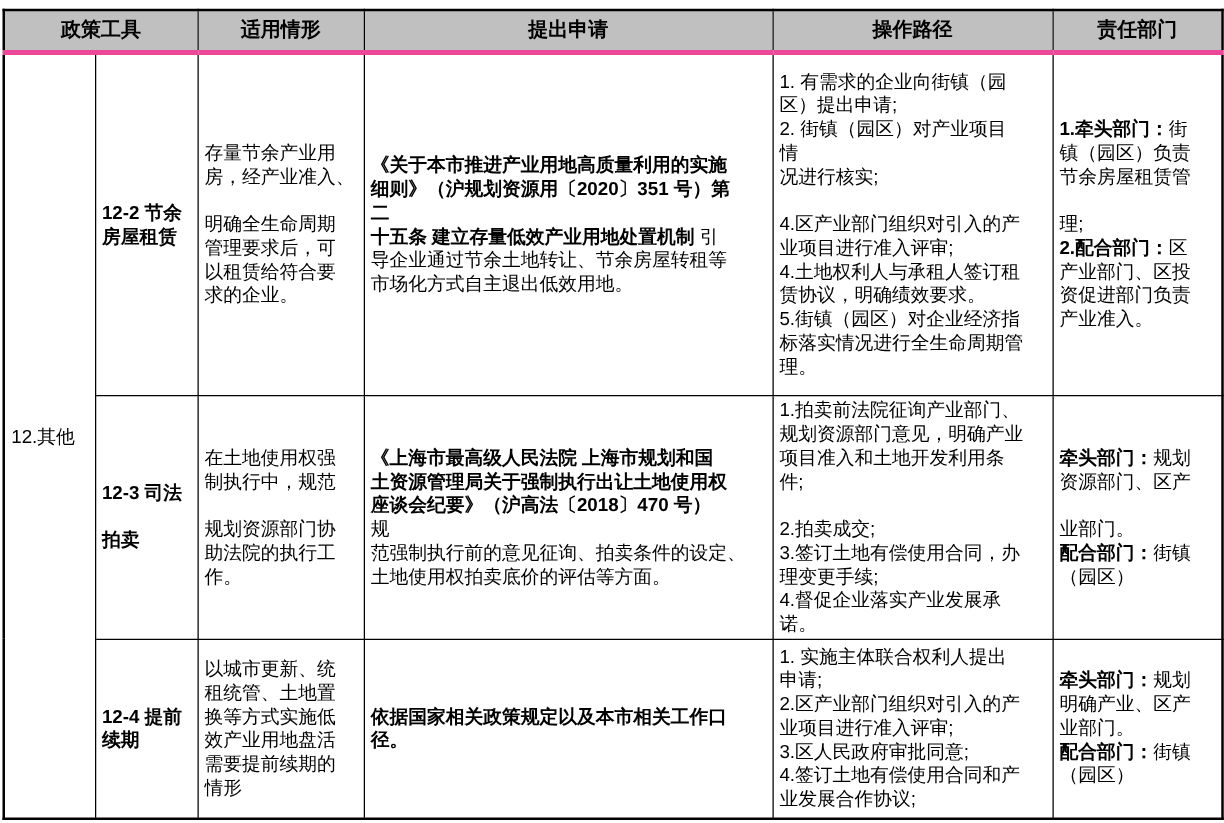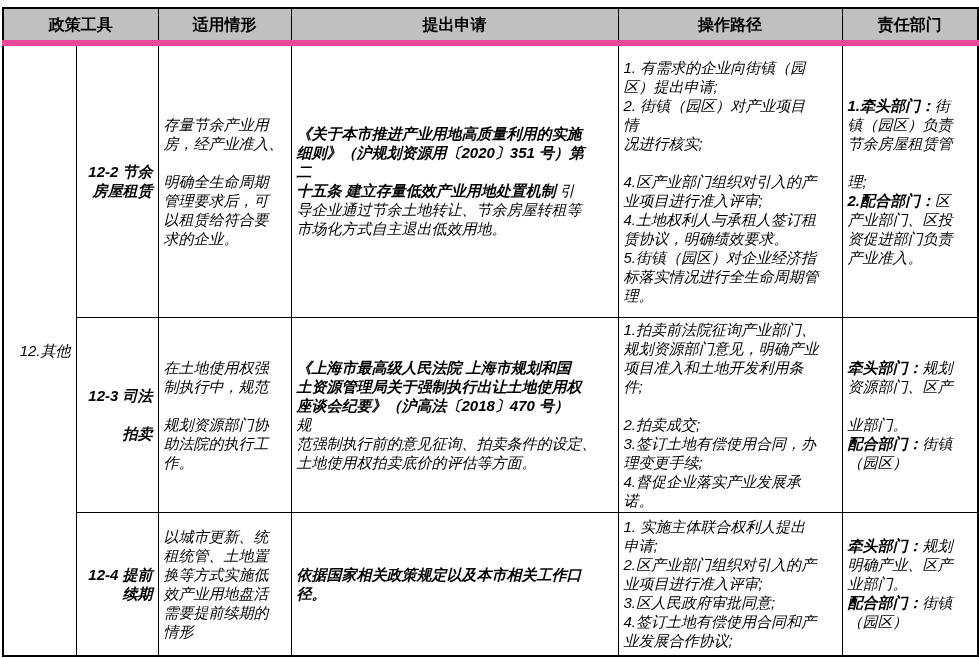--- a/index.html
+++ b/index.html
@@ -24,38 +24,38 @@
   }
   #policy-table td, #policy-table th {
     border: 1px solid #000000;
     padding: 2px 5px;
     overflow: hidden;
     vertical-align: middle;
   }
   #policy-table { border: 2px solid #000000; }
   #policy-table thead th {
     background: #c0c0c0;
-    border-bottom: 6px solid #ec4899;
+    border-bottom: 4px solid #ec4899;
     font-size: 16px;
     font-weight: bold;
     text-align: center;
     height: 27px;
     line-height: 20px;
   }
   tr.r1 { height: 274px; }
   tr.r2 { height: 195px; }
   tr.r3 { height: 144px; }
-  .cell { white-space: pre-line; font-style: italic; }
+  .cell { white-space: pre-line; }
   .b { font-weight: bold; }
   td.cat {
-    text-align: right;
+    text-align: left;
     padding: 2px 1px;
   }
   td.tool {
-    text-align: right;
+    text-align: left;
     font-weight: bold;
     padding: 2px 3px;
   }
   td.path {
     vertical-align: top;
     padding: 1px 4px 1px 5px;
   }
   td.legal { padding: 2px 6px; }
   td.dept { padding: 2px 4px; margin-left: 43px; }
 </style>

